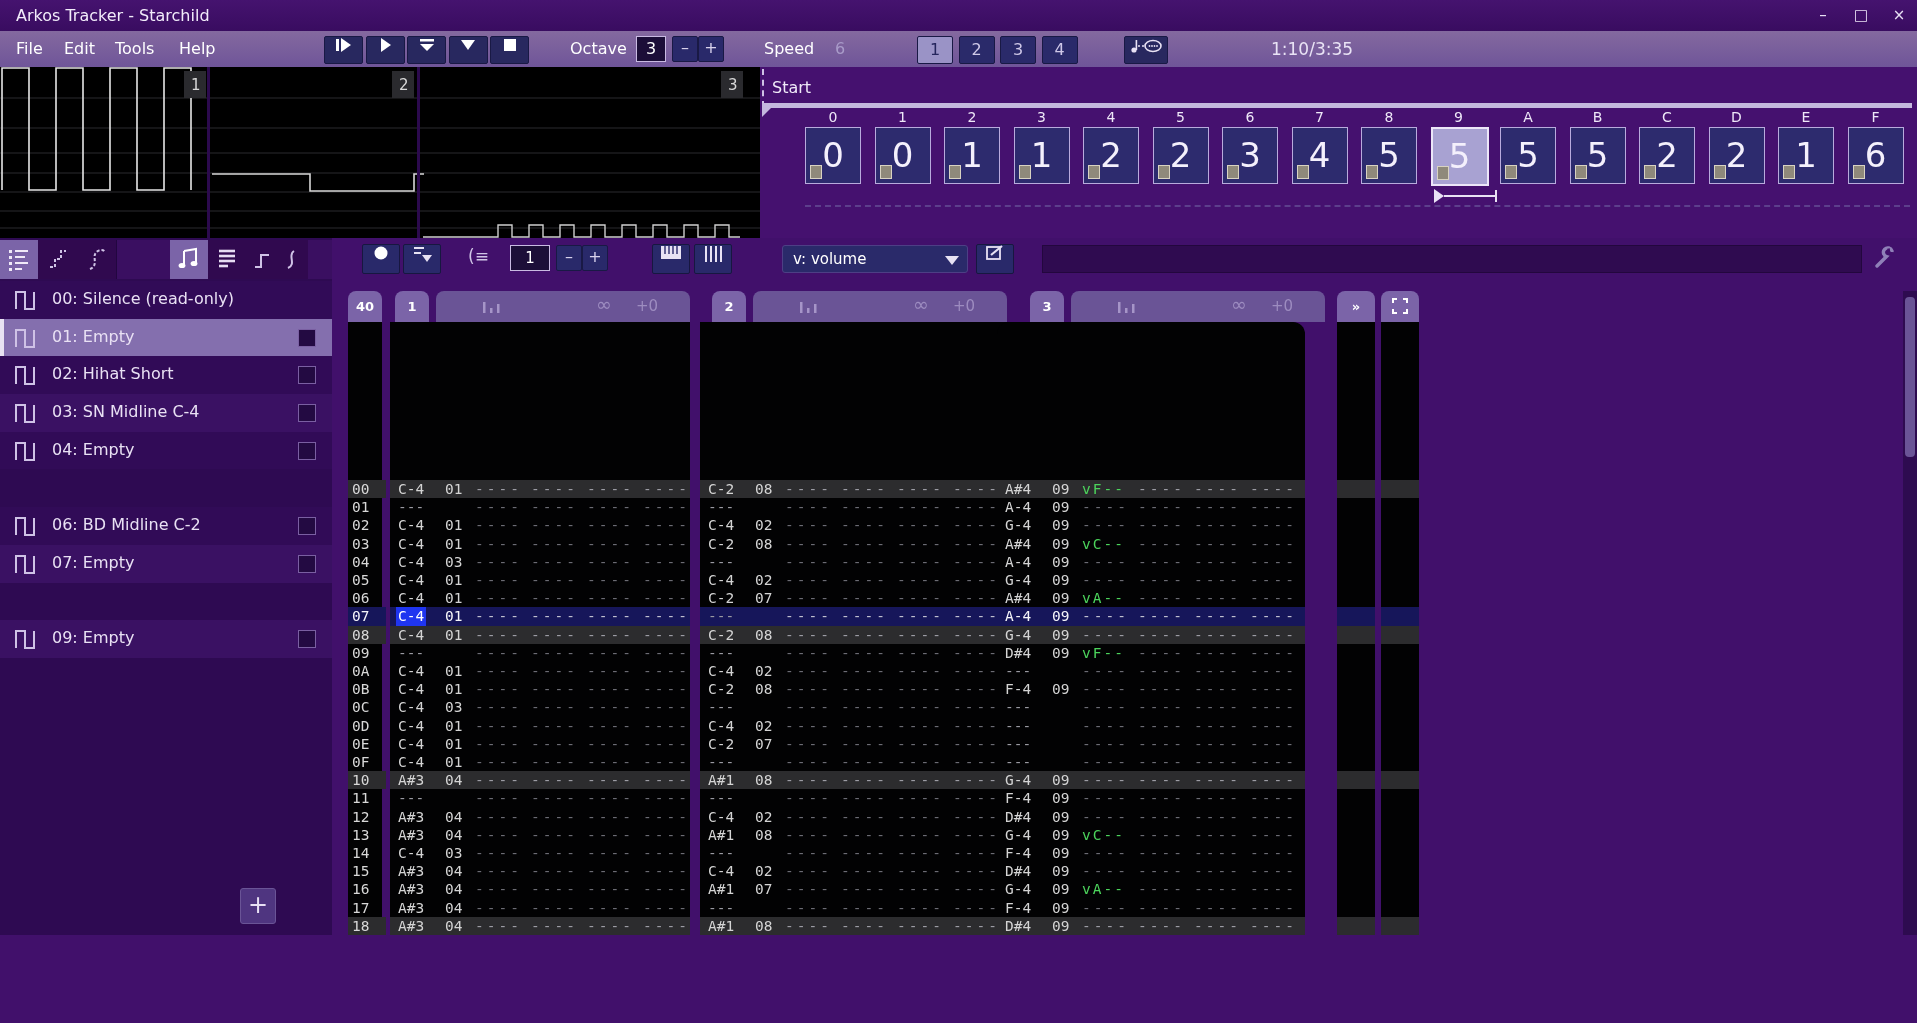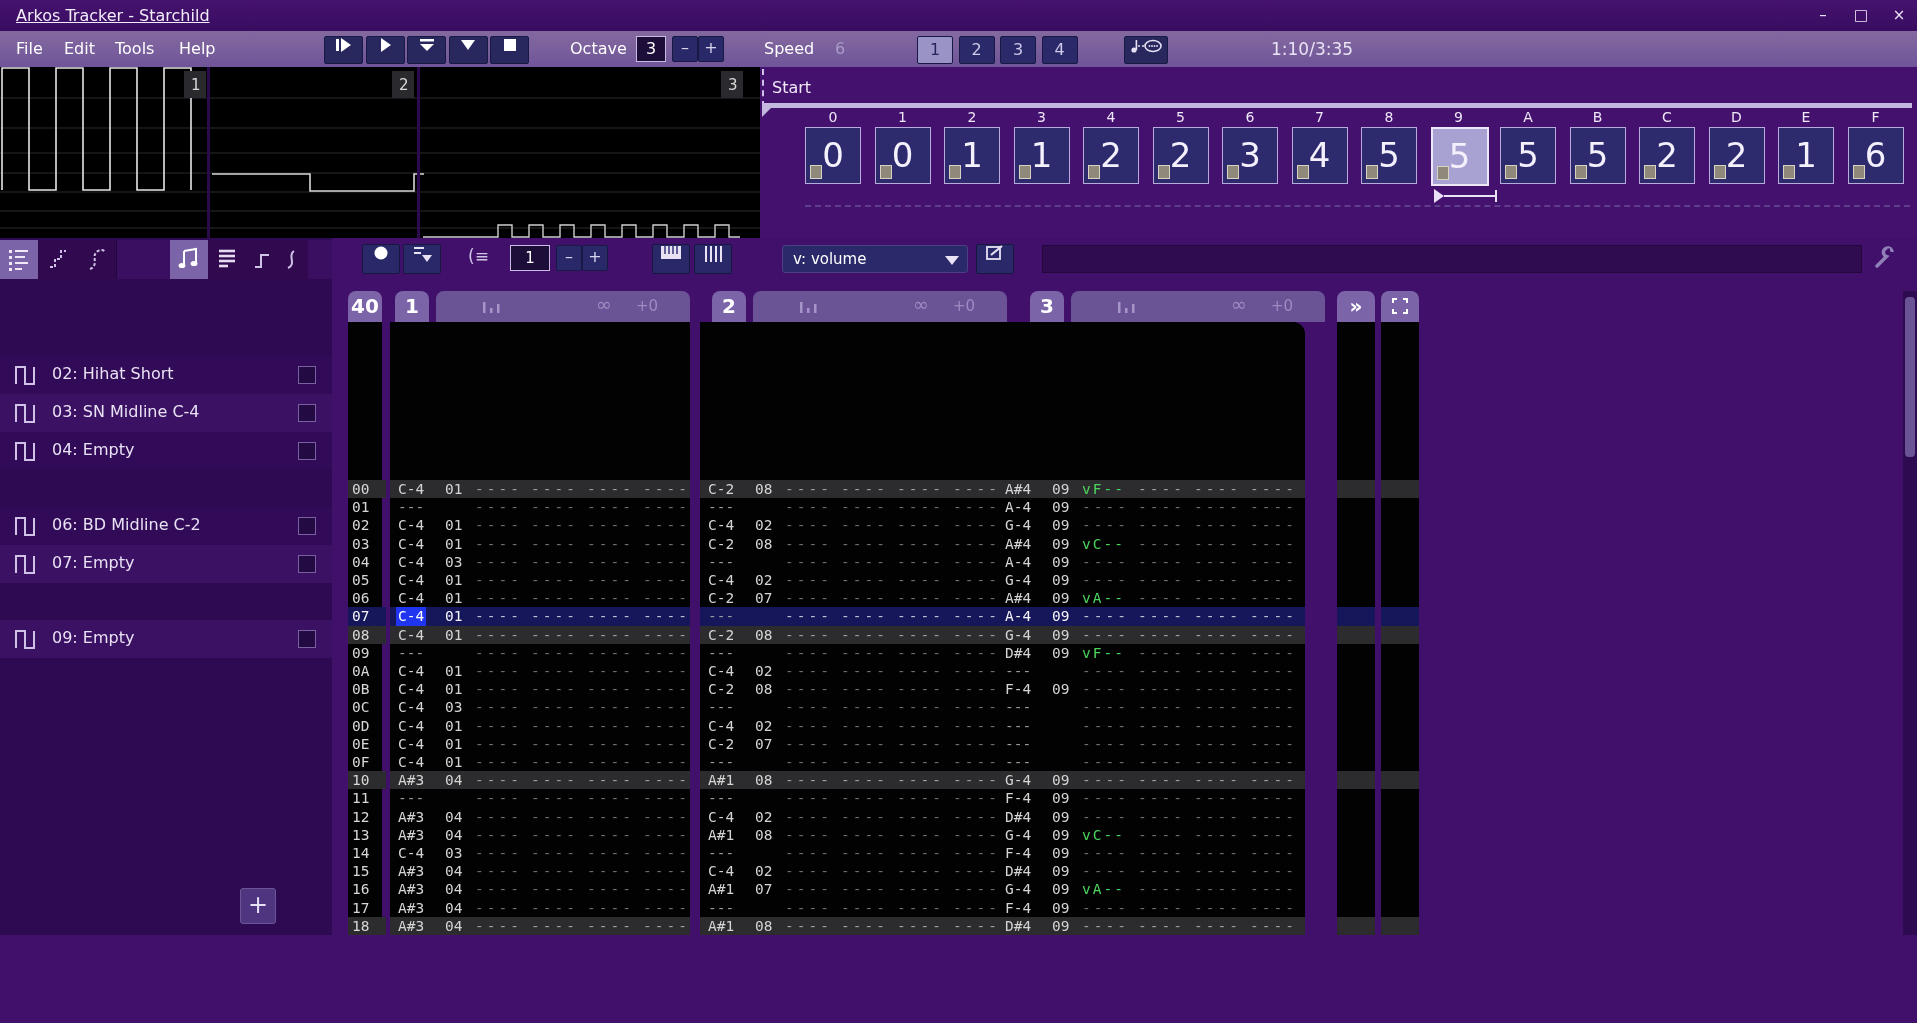--- a/index.html
+++ b/index.html
@@ -1,21 +1,21 @@
 <!DOCTYPE html>
 <html><head>
 <meta charset="utf-8">
 <style>
   html,body{margin:0;padding:0;background:#1a0530;}
   #app{position:relative;width:1917px;height:1023px;overflow:hidden;
        font-family:"DejaVu Sans",sans-serif;background:#41106b;}
   .abs{position:absolute;}
   
   #titlebar{left:0;top:0;width:1917px;height:31px;background:linear-gradient(#45136f,#390c60);}
-  #title{left:16px;top:6px;color:#f2ecfa;font-size:16px;text-decoration:underline;}
+  #title{left:16px;top:6px;color:#f2ecfa;font-size:16px;}
   .winctl{top:5px;width:26px;height:20px;color:#e8e0f4;font-size:15px;text-align:center;line-height:20px;cursor:default;}
   
   #menubar{left:0;top:31px;width:1917px;height:36px;background:linear-gradient(#84699f,#6f5599);border-bottom:1px solid #57418a;}
   .menu-item{top:0;height:36px;line-height:36px;color:#ffffff;font-size:16px;}
   .tbtn{top:5px;height:26px;background:#28285f;border:1px solid #191945;border-radius:2px;}
   .tbtn svg{display:block;margin:auto;}
   .lbl{top:8px;color:#ffffff;font-size:16px;}
   .valbox{top:5px;height:24px;background:#1c0e38;border:1px solid #c9bae2;color:#fff;
           font-size:16px;text-align:center;line-height:24px;}
   .pmbtn{top:5px;width:24px;height:24px;background:#29296a;border:1px solid #191945;border-radius:2px;
@@ -56,21 +56,21 @@
   .etb svg{display:block;margin:auto;}
   #step-input{top:245px;width:38px;height:24px;background:#1c0e38;border:1px solid #c9bae2;color:#fff;
               font-size:15px;text-align:center;line-height:24px;}
   #fx-dropdown{top:245px;width:184px;height:26px;background:#2a2a6a;border:1px solid #4d3f85;border-radius:3px;color:#fff;}
   #fx-dropdown .dtext{position:absolute;left:10px;top:4px;font-size:15px;}
   #fx-dropdown .darrow{position:absolute;right:8px;top:10px;width:0;height:0;
                        border-left:7px solid transparent;border-right:7px solid transparent;border-top:9px solid #e8e2f4;}
   #fx-inset{top:245px;height:26px;background:#2f0b50;border:1px solid #23073e;}
   
   .ptab{top:291px;height:43px;background:#7b64a8;border-radius:8px 8px 0 0;color:#fff;
-        font-size:20px;font-weight:bold;text-align:center;line-height:31px;}
+        font-size:13px;font-weight:bold;text-align:center;line-height:31px;}
   .pbar{top:291px;height:31px;background:#6a5496;border-radius:8px 8px 0 0;color:#a successive;}
   .pbar .inf{position:absolute;left:160px;top:2px;color:#9d8cc0;font-size:19px;}
   .pbar .tr0{position:absolute;left:200px;top:6px;color:#9d8cc0;font-size:15px;}
   .pbar svg{position:absolute;left:46px;top:9px;}
   
   #pattern-cols{left:348px;top:322px;width:1071px;height:613px;}
   .pcol{position:absolute;top:0;height:613px;background:#020203;}
   .pr{position:absolute;left:0;width:100%;height:18.2px;font-family:"DejaVu Sans Mono",monospace;
       font-size:14.5px;line-height:18.2px;color:#d4d4d4;}
   .pr.hl{background:#2c2c2e;}
@@ -338,20 +338,34 @@
           <path d="M2,20 H8 V8 H16" fill="none" stroke="#cfc2e6" stroke-width="2"></path>
         </svg>
       </div>
       <div class="side-tab abs" style="left:277px;width:31px;border-right:none;">
         <svg width="18" height="24" viewBox="0 0 18 24">
           <path d="M4,21 C13,17 3,8 10,4" fill="none" stroke="#cfc2e6" stroke-width="2"></path>
         </svg>
       </div>
     </div>
     <div id="inst-list" class="abs" style="left:0;top:43px;width:332px;height:600px;">
+        <div class="inst-row abs" style="top: 0px; height: 37.7px; background: rgb(49, 11, 87);">
+          <span class="inst-icon"><svg width="24" height="22" viewBox="0 0 24 22">
+              <path d="M2,20 L2,3 L11,3 L11,20 L20,20 L20,3" fill="none" stroke="#cfc2e6" stroke-width="2"></path>
+            </svg></span>
+          <span class="itxt">00: Silence (read-only)</span>
+        </div>
+        <div class="inst-row abs" style="top: 37.7px; height: 37.7px; background: rgb(132, 111, 174);">
+          <div class="selbar"></div>
+          <span class="inst-icon"><svg width="24" height="22" viewBox="0 0 24 22">
+              <path d="M2,20 L2,3 L11,3 L11,20 L20,20 L20,3" fill="none" stroke="#cfc2e6" stroke-width="2"></path>
+            </svg></span>
+          <span class="itxt">01: Empty</span>
+          <div class="inst-chk"></div>
+        </div>
         <div class="inst-row abs" style="top: 75.4px; height: 37.7px; background: rgb(49, 11, 87);">
           <span class="inst-icon"><svg width="24" height="22" viewBox="0 0 24 22">
               <path d="M2,20 L2,3 L11,3 L11,20 L20,20 L20,3" fill="none" stroke="#cfc2e6" stroke-width="2"></path>
             </svg></span>
           <span class="itxt">02: Hihat Short</span>
           <div class="inst-chk"></div>
         </div>
         <div class="inst-row abs" style="top: 113.1px; height: 37.7px; background: rgb(58, 17, 99);">
           <span class="inst-icon"><svg width="24" height="22" viewBox="0 0 24 22">
               <path d="M2,20 L2,3 L11,3 L11,20 L20,20 L20,3" fill="none" stroke="#cfc2e6" stroke-width="2"></path>

